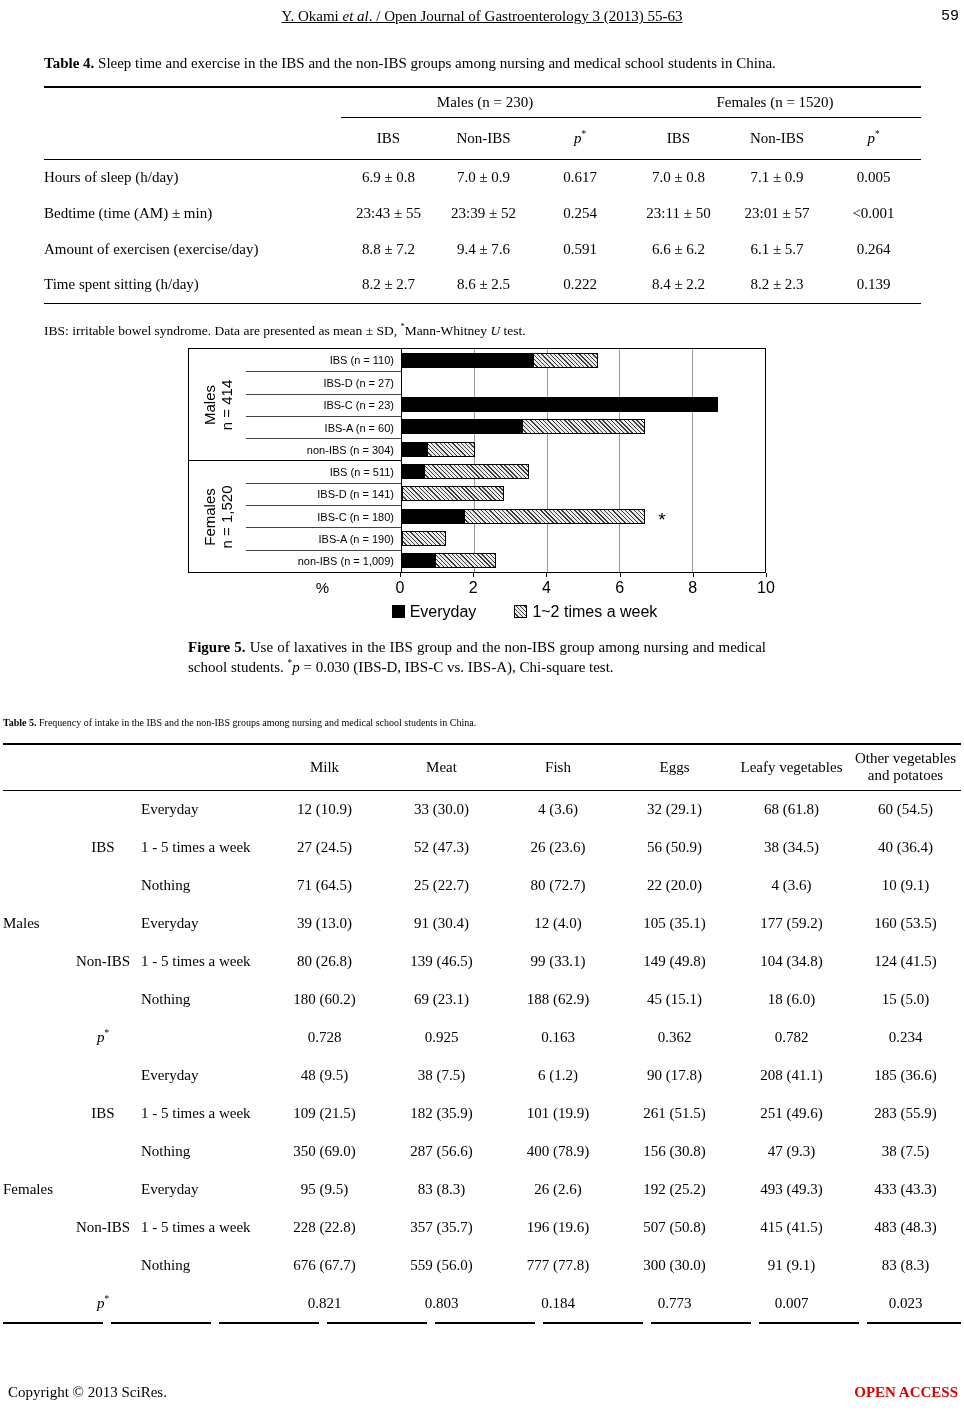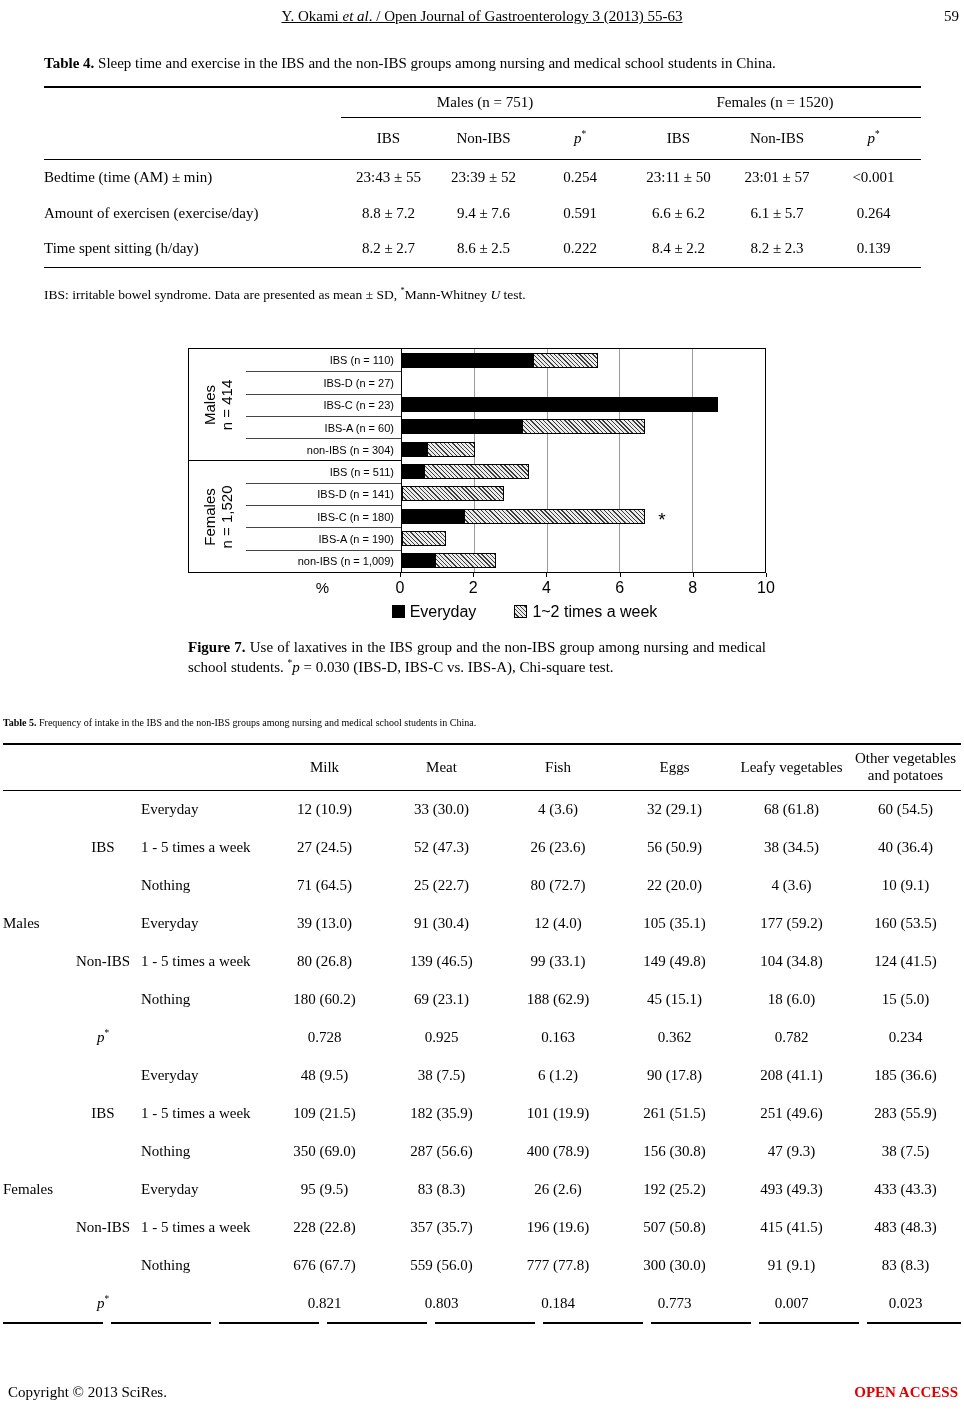--- a/index.html
+++ b/index.html
@@ -2,21 +2,21 @@
 <html><head>
 <meta charset="utf-8">
 <style>
   * { margin:0; padding:0; box-sizing:border-box; }
   html,body { background:#ffffff; }
   body { width:964px; height:1414px; position:relative; font-family:"Liberation Serif", serif; color:#000; }
   sup { font-size:0.62em; vertical-align:super; }
 
   .hdr { position:absolute; top:8px; left:0; width:964px; font-size:15px; }
   .hdr-title { position:absolute; left:0; width:964px; text-align:center;text-decoration:underline; }
-  .hdr-page { position:absolute; right:5px; top:0; }
+  .hdr-page { position:absolute; right:5px; top:0;font-family:Liberation Mono, monospace; }
 
   .t4cap { position:absolute; top:55px; left:44px; width:877px; font-size:15px; }
   .t4wrap { position:absolute; top:86px; left:44px; width:877px; }
   .t5cap { position:absolute; top:717px; left:3px; width:958px; font-size:10px; }
   .t5wrap { position:absolute; top:743px; left:3px; width:958px; }
 
   table { border-collapse:collapse; width:100%; font-size:15px; }
   #table4 table { border-top:2px solid #000; border-bottom:1.6px solid #000; }
   #table4 th, #table4 td { font-weight:normal; text-align:center; vertical-align:middle; }
   #table4 .rowlab { text-align:left; }
@@ -87,34 +87,43 @@
           <col style="width: 95px;">
           <col style="width: 95px;">
           <col style="width: 98px;">
           <col style="width: 99px;">
           <col style="width: 98px;">
           <col style="width: 95px;">
         </colgroup>
         <thead>
           <tr>
             <td></td>
-            <th colspan="3" class="ghead">Males (n = 751)</th>
+            <th colspan="3" class="ghead">Males (n = 230)</th>
             <th colspan="3" class="ghead">Females (n = 1520)</th>
           </tr>
           <tr class="shead">
             <th></th>
             <th><span>IBS</span></th>
             <th><span>Non-IBS</span></th>
             <th><span style="font-style: italic;">p</span><sup>*</sup></th>
             <th><span>IBS</span></th>
             <th><span>Non-IBS</span></th>
             <th><span style="font-style: italic;">p</span><sup>*</sup></th>
           </tr>
         </thead>
         <tbody>
+          <tr>
+            <td class="rowlab">Hours of sleep (h/day)</td>
+            <td>6.9 ± 0.8</td>
+            <td>7.0 ± 0.9</td>
+            <td>0.617</td>
+            <td>7.0 ± 0.8</td>
+            <td>7.1 ± 0.9</td>
+            <td>0.005</td>
+          </tr>
           <tr>
             <td class="rowlab">Bedtime (time (AM) ± min)</td>
             <td>23:43 ± 55</td>
             <td>23:39 ± 52</td>
             <td>0.254</td>
             <td>23:11 ± 50</td>
             <td>23:01 ± 57</td>
             <td>&lt;0.001</td>
           </tr>
           <tr>
@@ -242,21 +251,21 @@
         <div class="leg-item">
           <span class="sw sw-ev"></span>
           <span>Everyday</span>
         </div>
         <div class="leg-item">
           <span class="sw sw-wk"></span>
           <span>1~2 times a week</span>
         </div>
       </div>
     </div>
-  <div class="figcap"><span style="font-weight: bold;">Figure 7.</span><span> Use of laxatives in the IBS group and the non-IBS group among nursing and medical school students. </span><sup>*</sup><span style="font-style: italic;">p</span><span> = 0.030 (IBS-D, IBS-C vs. IBS-A), Chi-square test.</span></div>
+  <div class="figcap"><span style="font-weight: bold;">Figure 5.</span><span> Use of laxatives in the IBS group and the non-IBS group among nursing and medical school students. </span><sup>*</sup><span style="font-style: italic;">p</span><span> = 0.030 (IBS-D, IBS-C vs. IBS-A), Chi-square test.</span></div>
 </div>
 
 <div class="t5cap"><span style="font-weight: bold;">Table 5.</span><span> Frequency of intake in the IBS and the non-IBS groups among nursing and medical school students in China.</span></div>
 <div class="t5wrap">
   <div id="table5">
       <table>
         <colgroup>
           <col style="width: 62px;">
           <col style="width: 76px;">
           <col style="width: 125px;">

